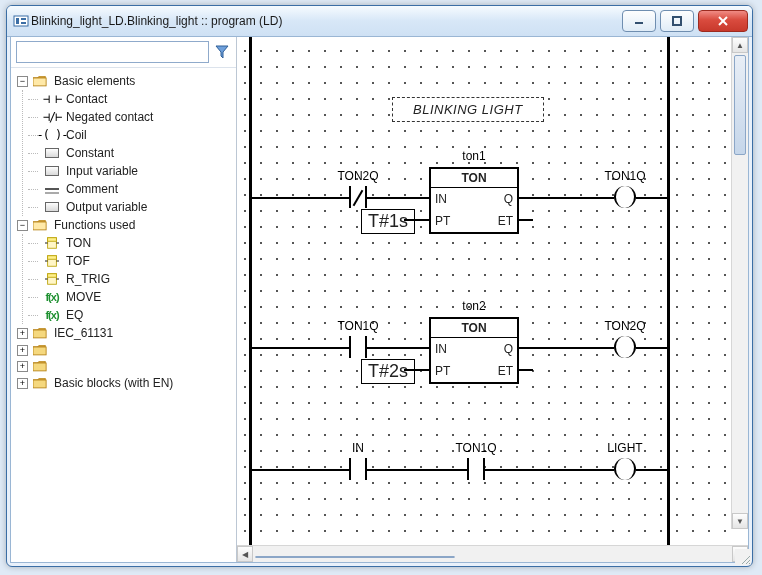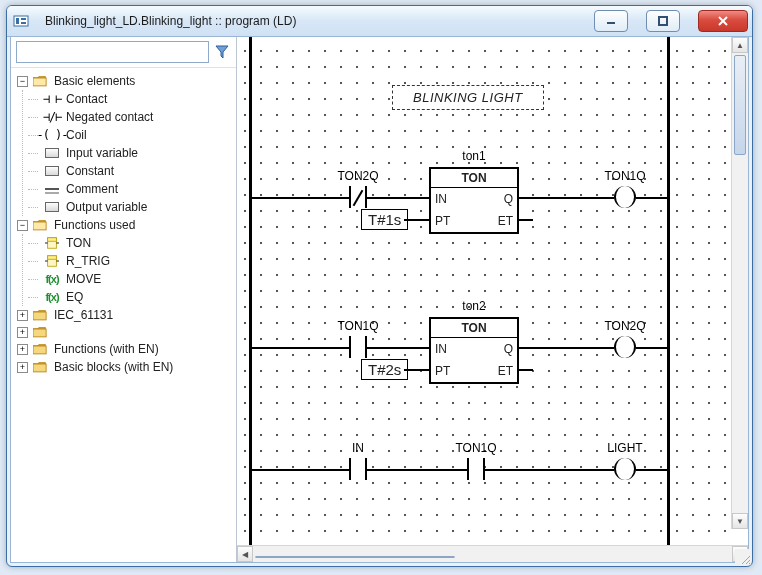--- a/index.html
+++ b/index.html
@@ -29,21 +29,21 @@
     overflow: hidden;
   }
 
   .titlebar {
     height: 30px;
     background: linear-gradient(to bottom, #f6fbff, #d7e7f7 50%, #cfe1f4);
     border-bottom: 1px solid #9ab6d4;
     display: flex;
     align-items: center;
     padding: 0 4px 0 6px;
-    gap: 16px;
+    gap: 2px;
   }
 
   .title-icon svg { display: block; }
 
   .title-text {
     flex: 1 1 auto;
     color: #1a1a1a;
     overflow: hidden;
     white-space: nowrap;
     text-overflow: ellipsis;
@@ -266,21 +266,21 @@
     position: absolute;
     transform: translateX(-50%);
     font-size: 12px;
     color: #000;
   }
   .param-box {
     position: absolute;
     border: 1px solid #000;
     background: #fff;
     padding: 1px 6px;
-    font-size: 15px;
+    font-size: 18px;
   }
 
   
   .v-scrollbar {
     position: absolute;
     top: 0;
     right: 0;
     bottom: 16px;
     width: 16px;
     background: #f1f1f1;
@@ -402,27 +402,27 @@
             <div class="node">
         <span class="icon-slot">
                 <span class="icon-ld">-( )-</span>
               </span>
         <span class="label">Coil</span>
             </div>
             <div class="node">
         <span class="icon-slot">
                 <span class="icon-block"></span>
               </span>
+        <span class="label">Constant</span>
+            </div>
+            <div class="node">
+        <span class="icon-slot">
+                <span class="icon-block"></span>
+              </span>
         <span class="label">Input variable</span>
-            </div>
-            <div class="node">
-        <span class="icon-slot">
-                <span class="icon-block"></span>
-              </span>
-        <span class="label">Constant</span>
             </div>
             <div class="node">
         <span class="icon-slot">
                 <span class="icon-comment"></span>
               </span>
         <span class="label">Comment</span>
             </div>
             <div class="node">
         <span class="icon-slot">
                 <span class="icon-block"></span>
@@ -454,20 +454,31 @@
             </div>
             <div class="node">
         <span class="icon-slot">
                 <svg class="icon-fb" viewBox="0 0 16 16">
     <rect x="3" y="2" width="10" height="12" fill="#fff6c7" stroke="#bba20a"></rect>
     <rect x="3" y="2" width="10" height="4" fill="#fff08a" stroke="#bba20a"></rect>
     <line x1="0" y1="8" x2="3" y2="8" stroke="#000"></line>
     <line x1="13" y1="8" x2="16" y2="8" stroke="#000"></line>
   </svg>
               </span>
+        <span class="label">TOF</span>
+            </div>
+            <div class="node">
+        <span class="icon-slot">
+                <svg class="icon-fb" viewBox="0 0 16 16">
+    <rect x="3" y="2" width="10" height="12" fill="#fff6c7" stroke="#bba20a"></rect>
+    <rect x="3" y="2" width="10" height="4" fill="#fff08a" stroke="#bba20a"></rect>
+    <line x1="0" y1="8" x2="3" y2="8" stroke="#000"></line>
+    <line x1="13" y1="8" x2="16" y2="8" stroke="#000"></line>
+  </svg>
+              </span>
         <span class="label">R_TRIG</span>
             </div>
             <div class="node">
         <span class="icon-slot">
                 <span class="icon-fx">f(x)</span>
               </span>
         <span class="label">MOVE</span>
             </div>
             <div class="node">
         <span class="icon-slot">
@@ -496,41 +507,40 @@
             </span>
           </div>
           <div class="node">
     <span class="toggle">+</span>
     <span class="icon-slot">
               <svg class="icon-folder" viewBox="0 0 16 12">
     <path d="M0 2 L5 2 L7 0 L14 0 L14 2 L0 2 Z" fill="#e4b55a" stroke="#b68317"></path>
     <rect x="0" y="2" width="15" height="9" fill="#f5d87e" stroke="#b68317"></rect>
   </svg>
             </span>
-    <span class="label">Functions (with EN)</span>
           </div>
           <div class="node">
     <span class="toggle">+</span>
     <span class="icon-slot">
               <svg class="icon-folder" viewBox="0 0 16 12">
     <path d="M0 2 L5 2 L7 0 L14 0 L14 2 L0 2 Z" fill="#e4b55a" stroke="#b68317"></path>
     <rect x="0" y="2" width="15" height="9" fill="#f5d87e" stroke="#b68317"></rect>
   </svg>
             </span>
     <span class="label">Basic blocks (with EN)</span>
           </div>
         </div>
     </div>
 
     <div class="main">
       <div class="canvas-scroll">
         <div class="canvas" id="canvas">
             <div class="power-rail" style="left:12px"></div>
             <div class="power-rail" style="left:430px"></div>
-            <div class="ld-title" style="left:155px; top:48px;">BLINKING LIGHT</div>
+            <div class="ld-title" style="left:155px; top:60px;">BLINKING LIGHT</div>
             <div class="wire h" style="left:12px;top:160px;width:100px"></div>
             <div class="contact nc" style="left:112px;top:149px"></div>
             <div class="elem-label" style="left:121px;top:132px">TON2Q</div>
             <div class="wire h" style="left:130px;top:160px;width:62px"></div>
             <div class="fb-label" style="left:237px;top:112px">ton1</div>
             <div class="fb-box" style="left:192px;top:130px;width:90px;">
         <div class="fb-name">TON</div>
         <div class="fb-pins">
                 <span>IN</span>
                 <span>Q</span>

